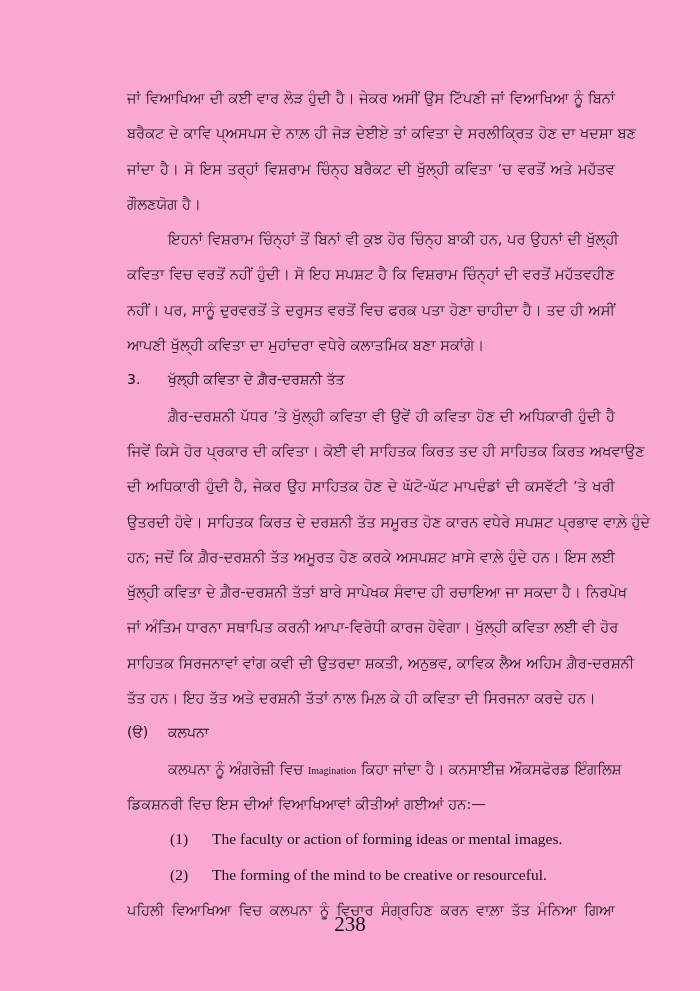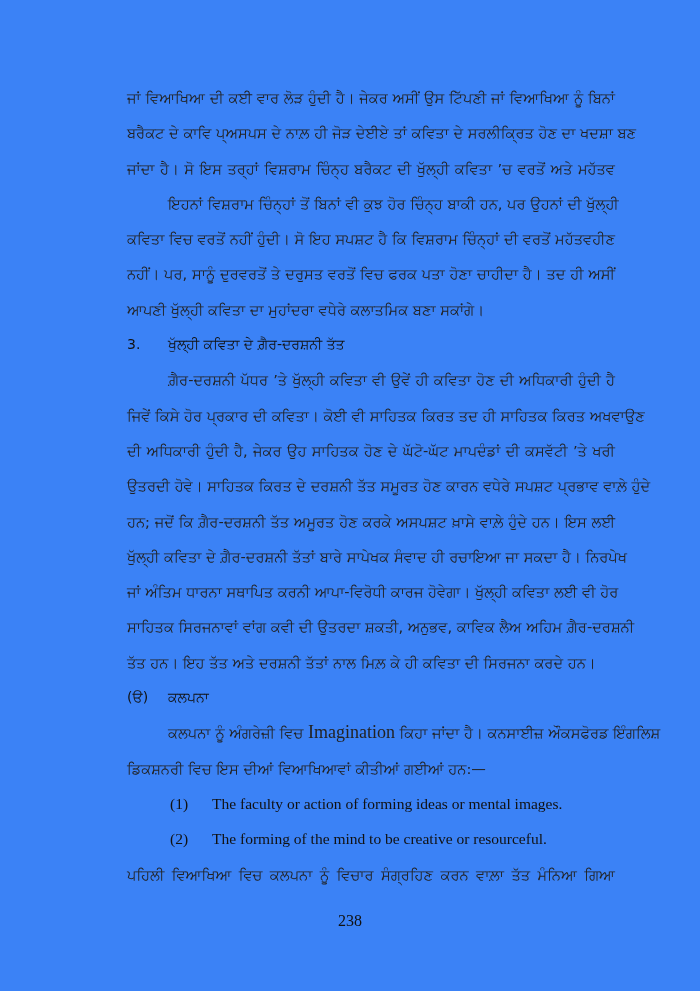--- a/index.html
+++ b/index.html
@@ -1,49 +1,50 @@
 <!DOCTYPE html>
 <html><head>
 <meta charset="utf-8">
 <style>
   html, body { margin: 0; padding: 0; background: #ffffff; }
   body { width: 700px; height: 991px; position: relative; overflow: hidden; }
-  .page { position: absolute; left: 0; top: 0; width: 700px; height: 991px; background: #3b82f6; color: #1a1a1a; }
+  .page { position: absolute; left: 0; top: 0; width: 700px; height: 991px; background: #f9a8d4; color: #1a1a1a; }
   .col { position: absolute; left: 127px; width: 488px; top: 80px; }
   .line {
     font-family: "DejaVu Sans", sans-serif;
     font-size: 14.6px;
     line-height: 35.3px;
     height: 35.3px;
     white-space: nowrap;
     text-align: justify;
     text-align-last: justify;
     overflow: visible;
     color: #222;
   }
   .line.last { text-align-last: left; }
   .line.indent { padding-left: 41px; }
   .heading { font-weight: normal; font-family: "DejaVu Sans", sans-serif; font-size: 14px; line-height: 35.3px; height: 35.3px; white-space: nowrap; color: #111; }
   .heading .num { display: inline-block; width: 41px; }
   .heading .numparen { display: inline-block; width: 41px; font-family: "DejaVu Sans", sans-serif; }
   .def { font-family: "Liberation Serif", serif; font-size: 15.5px; line-height: 35.3px; height: 35.3px; white-space: nowrap; padding-left: 43px; color: #111; }
   .def .dnum { display: inline-block; width: 42px; }
-  .en { font-family: "Liberation Serif", serif; font-size: 18px; }
-  .pagenum { position: absolute; left: 0; width: 700px; top: 912px; text-align: center; font-family: "Liberation Serif", serif; font-size: 16px; color: #111; }
+  .en { font-family: "Liberation Serif", serif; font-size: 10px; }
+  .pagenum { position: absolute; left: 0; width: 700px; top: 912px; text-align: center; font-family: "Liberation Serif", serif; font-size: 21px; color: #111; }
 </style>
 </head>
 <body>
 
 <div class="page">
   <div class="col">
 
     <div>
       <div class="line">ਜਾਂ ਵਿਆਖਿਆ ਦੀ ਕਈ ਵਾਰ ਲੋੜ ਹੁੰਦੀ ਹੈ। ਜੇਕਰ ਅਸੀਂ ਉਸ ਟਿੱਪਣੀ ਜਾਂ ਵਿਆਖਿਆ ਨੂੰ ਬਿਨਾਂ</div>
       <div class="line">ਬਰੈਕਟ ਦੇ ਕਾਵਿ ਪ੍ਅਸਪਸ ਦੇ ਨਾਲ਼ ਹੀ ਜੋੜ ਦੇਈਏ ਤਾਂ ਕਵਿਤਾ ਦੇ ਸਰਲੀਕ੍ਰਿਤ ਹੋਣ ਦਾ ਖਦਸ਼ਾ ਬਣ</div>
       <div class="line">ਜਾਂਦਾ ਹੈ। ਸੋ ਇਸ ਤਰ੍ਹਾਂ ਵਿਸ਼ਰਾਮ ਚਿੰਨ੍ਹ ਬਰੈਕਟ ਦੀ ਖੁੱਲ੍ਹੀ ਕਵਿਤਾ ’ਚ ਵਰਤੋਂ ਅਤੇ ਮਹੱਤਵ</div>
+      <div class="line last">ਗੌਲਣਯੋਗ ਹੈ।</div>
     </div>
 
     <div>
       <div class="line indent">ਇਹਨਾਂ ਵਿਸ਼ਰਾਮ ਚਿੰਨ੍ਹਾਂ ਤੋਂ ਬਿਨਾਂ ਵੀ ਕੁਝ ਹੋਰ ਚਿੰਨ੍ਹ ਬਾਕੀ ਹਨ, ਪਰ ਉਹਨਾਂ ਦੀ ਖੁੱਲ੍ਹੀ</div>
       <div class="line">ਕਵਿਤਾ ਵਿਚ ਵਰਤੋਂ ਨਹੀਂ ਹੁੰਦੀ। ਸੋ ਇਹ ਸਪਸ਼ਟ ਹੈ ਕਿ ਵਿਸ਼ਰਾਮ ਚਿੰਨ੍ਹਾਂ ਦੀ ਵਰਤੋਂ ਮਹੱਤਵਹੀਣ</div>
       <div class="line">ਨਹੀਂ। ਪਰ, ਸਾਨੂੰ ਦੁਰਵਰਤੋਂ ਤੇ ਦਰੁਸਤ ਵਰਤੋਂ ਵਿਚ ਫਰਕ ਪਤਾ ਹੋਣਾ ਚਾਹੀਦਾ ਹੈ। ਤਦ ਹੀ ਅਸੀਂ</div>
       <div class="line last">ਆਪਣੀ ਖੁੱਲ੍ਹੀ ਕਵਿਤਾ ਦਾ ਮੁਹਾਂਦਰਾ ਵਧੇਰੇ ਕਲਾਤਮਿਕ ਬਣਾ ਸਕਾਂਗੇ।</div>
     </div>
 
     <div class="heading">

